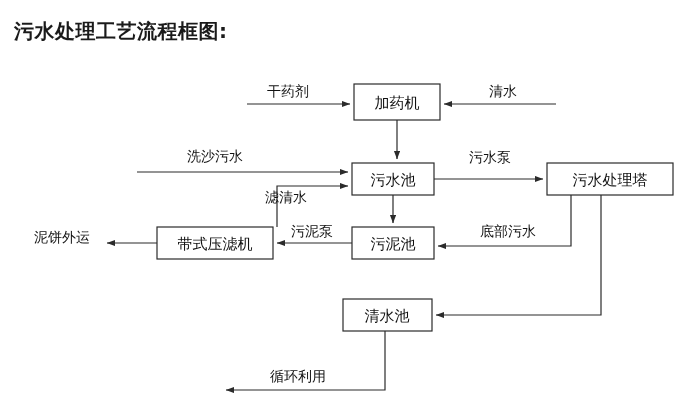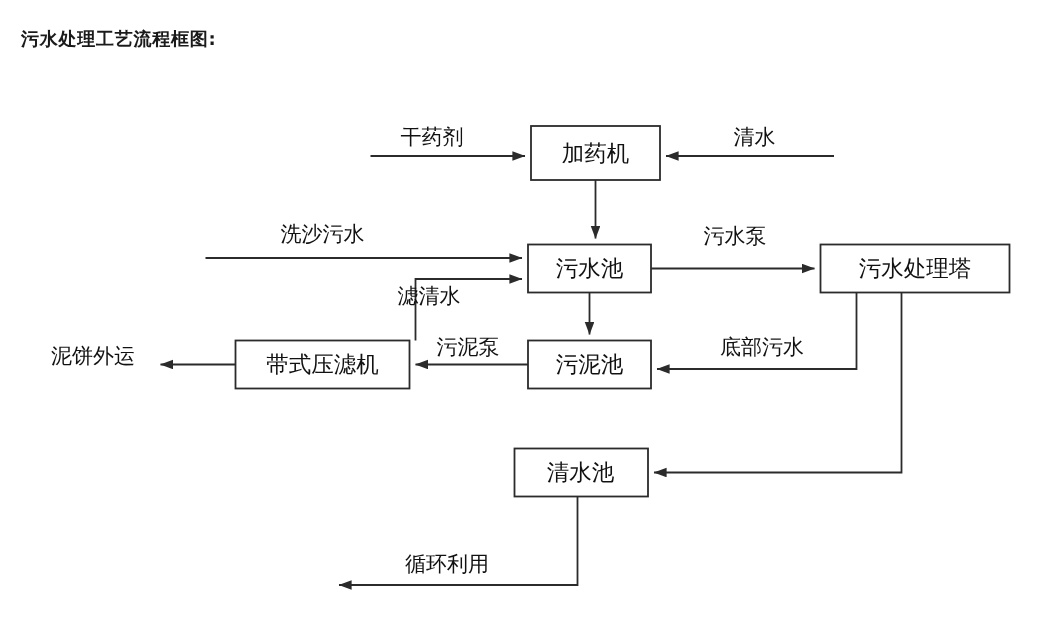--- a/index.html
+++ b/index.html
@@ -12,21 +12,21 @@
     width: 700px;
     height: 420px;
     background: #ffffff;
     font-family: "DejaVu Sans", "Liberation Sans", sans-serif;
     overflow: hidden;
   }
   #diagram-title {
     position: absolute;
     left: 14px;
     top: 18px;
-    font-size: 12px;
+    font-size: 20px;
     font-weight: bold;
     color: #1a1a1a;
     letter-spacing: 0.5px;
     white-space: nowrap;
   }
   svg#flow {
     position: absolute;
     left: 0;
     top: 0;
     width: 700px;

